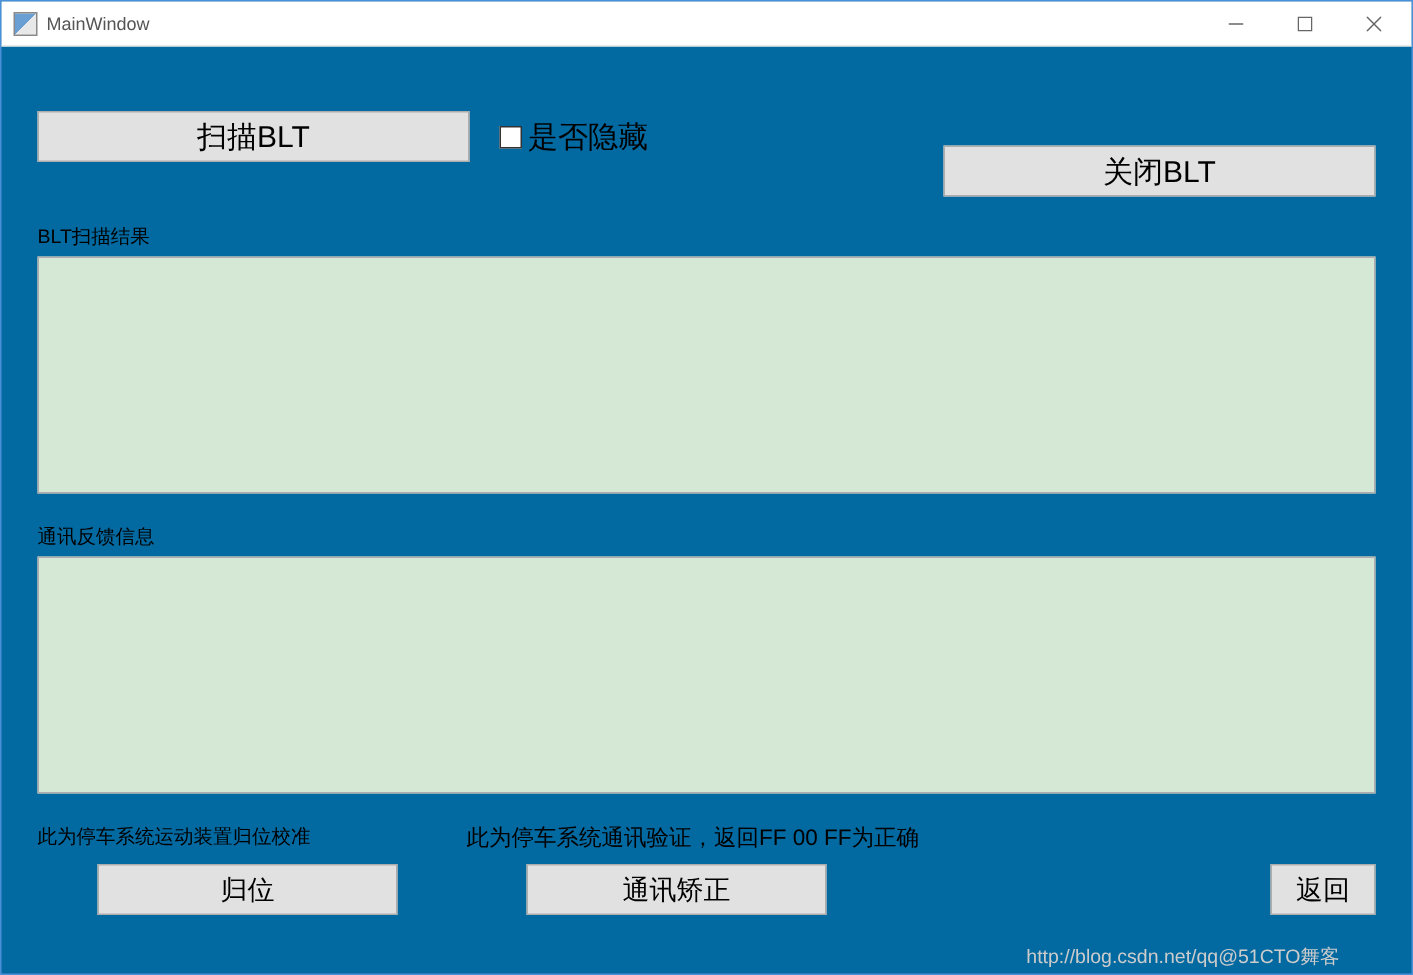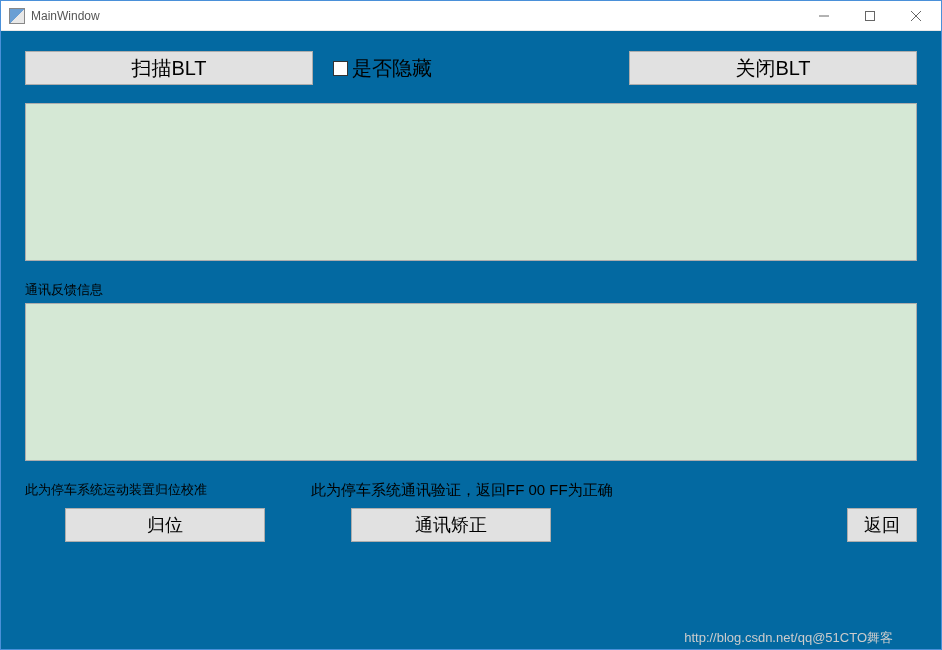--- a/index.html
+++ b/index.html
@@ -80,20 +80,21 @@
       justify-content: center;
       cursor: pointer;
       font-family: inherit;
     }
     .btn-scan {
       width: 288px;
     }
     .btn-close-blt {
       width: 288px;
       margin-left: auto;
+      margin-top: 46px;
     }
     .checkbox-wrap {
       display: flex;
       align-items: center;
       font-size: 20px;
       color: #000;
       margin-left: 4px;
     }
     .checkbox-box {
       width: 15px;
@@ -196,20 +197,21 @@
   <div class="content">
     <div class="top-row">
       <button class="btn btn-scan">扫描BLT</button>
       <label class="checkbox-wrap">
         <span class="checkbox-box"></span>
         <span>是否隐藏</span>
       </label>
       <button class="btn btn-close-blt">关闭BLT</button>
     </div>
 
+    <div class="section-label">BLT扫描结果</div>
     <div class="green-box box-scan-result"></div>
 
     <div class="section-label">通讯反馈信息</div>
     <div class="green-box box-feedback"></div>
 
     <div class="bottom-labels">
       <div class="bottom-label-1">此为停车系统运动装置归位校准</div>
       <div class="bottom-label-2">此为停车系统通讯验证，返回FF 00 FF为正确</div>
     </div>
 

